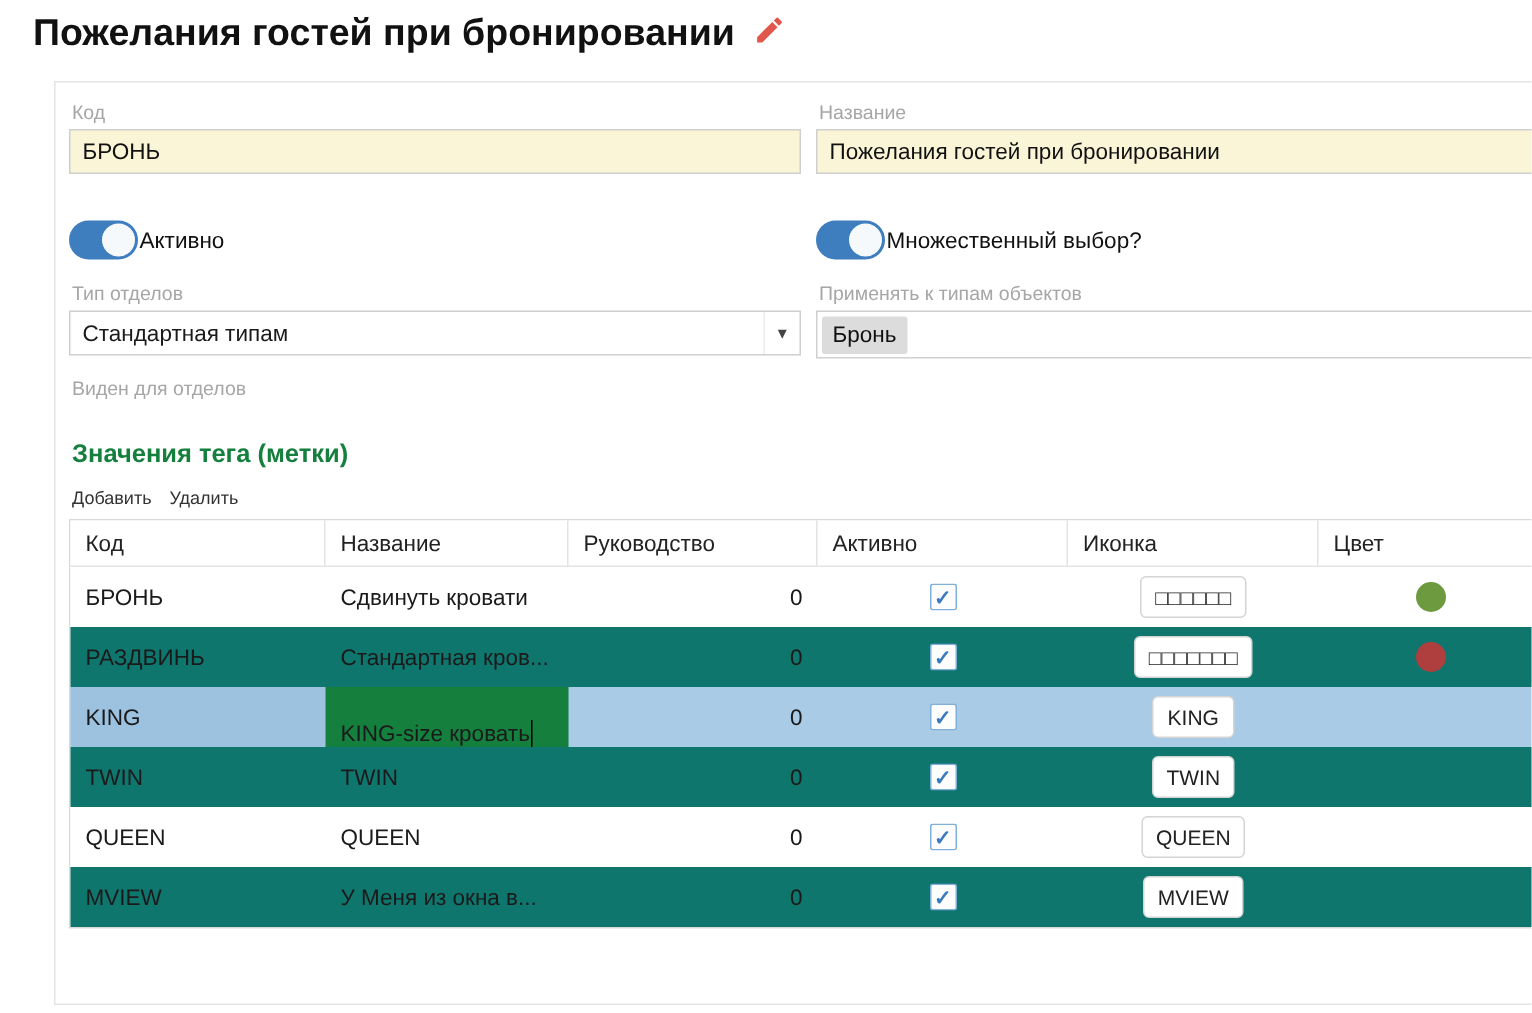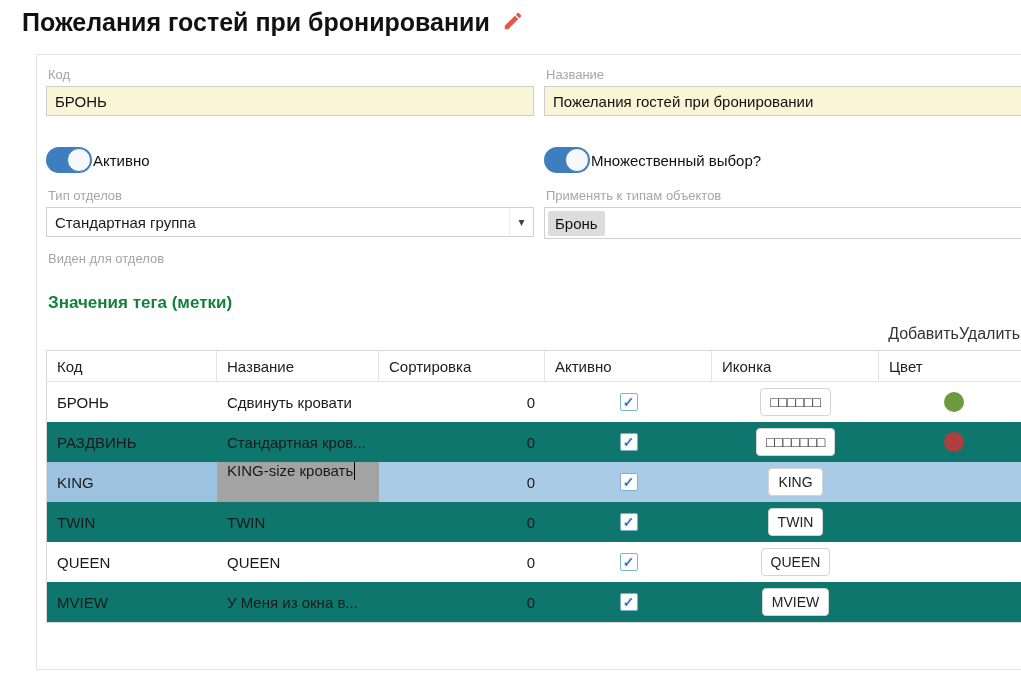--- a/index.html
+++ b/index.html
@@ -34,21 +34,21 @@
   .combo-arrow { width:24px; text-align:center; color:#444; font-size:12px;
     border-left:1px solid #eee; align-self:stretch; display:flex;
     align-items:center; justify-content:center; }
 
   .tagfield { width:100%; height:32px; border:1px solid #cfcfcf; background:#fff;
     display:flex; align-items:center; gap:5px; padding:0 3px; overflow:hidden; white-space:nowrap; }
   .tag { background:#dcdcdc; color:#111; font-size:15px; padding:4px 7px;
     border-radius:2px; flex:0 0 auto; cursor:pointer; }
 
   .section-title { font-size:17px; font-weight:bold; color:#15803d; margin:13px 0 12px 2px; }
-  .toolbar { display:flex; gap:0; font-size:16px; color:#333; margin:0 0 7px 2px;justify-content:flex-end; }
+  .toolbar { display:flex; gap:12px; font-size:12px; color:#333; margin:0 0 7px 2px; }
   .toolbar span { cursor:pointer; }
 
   .grid-table { width:983px; border:1px solid #d9d9d9; font-size:15px; }
   .t-row { display:grid; grid-template-columns:170px 162px 166px 167px 167px 1fr;
     align-items:center; height:40px; background:#fff; }
   .t-head { height:31px; border-bottom:1px solid #e3e3e3; }
   .t-head .t-cell { border-right:1px solid #e3e3e3; height:100%;
     display:flex; align-items:center; color:#222; }
   .t-head .t-cell:last-child { border-right:none; }
   .t-cell { padding-left:10px; overflow:hidden; white-space:nowrap; }
@@ -61,21 +61,21 @@
   .checkbox { width:18px; height:18px; background:#fdfdfd; border:1px solid #7fb0da;
     border-radius:2px; display:flex; align-items:center; justify-content:center;
     color:#3a7abf; font-size:14px; font-weight:bold; cursor:pointer; }
 
   .icon-btn { background:#fff; border:1px solid #d4d4d4; border-radius:4px;
     padding:5px 9px; font-size:14px; color:#222; cursor:pointer; max-width:150px;
     overflow:hidden; white-space:nowrap; }
 
   .color-dot { width:20px; height:20px; border-radius:50%; cursor:pointer; }
 
-  .edit-cell { background:#a3a3a3; height:100%; display:flex; align-items:flex-start;
+  .edit-cell { background:#15803d; height:100%; display:flex; align-items:flex-end;
     padding-left:10px; }
   .caret { display:inline-block; width:1px; height:18px; background:#000; margin-left:1px; }
 </style>
 </head>
 <body>
 
 <div class="page-title">
   <span>Пожелания гостей при бронировании</span>
   <span class="pencil">
     <svg width="22" height="22" viewBox="0 0 24 24">
@@ -105,21 +105,21 @@
     <div class="toggle-row">
       <div class="toggle">
           <div class="knob"></div>
         </div>
       <span class="toggle-label">Множественный выбор?</span>
     </div>
 
     <div class="field">
       <div class="field-label">Тип отделов</div>
       <div class="combo">
-        <span>Стандартная группа</span>
+        <span>Стандартная типам</span>
         <span class="combo-arrow">▾</span>
       </div>
     </div>
     <div class="field">
       <div class="field-label">Применять к типам объектов</div>
       <div class="tagfield">
         <span class="tag">Бронь</span>
       </div>
     </div>
 
@@ -132,21 +132,21 @@
 
   <div class="toolbar">
     <span>Добавить</span>
     <span>Удалить</span>
   </div>
 
   <div class="grid-table">
     <div class="t-row t-head">
       <div class="t-cell">Код</div>
       <div class="t-cell">Название</div>
-      <div class="t-cell">Сортировка</div>
+      <div class="t-cell">Руководство</div>
       <div class="t-cell">Активно</div>
       <div class="t-cell">Иконка</div>
       <div class="t-cell">Цвет</div>
     </div>
 
     <div class="t-row">
       <div class="t-cell cell-code">БРОНЬ</div>
       <div class="t-cell">Сдвинуть кровати</div>
       <div class="t-cell cell-sort">0</div>
       <div class="t-cell cell-center">

